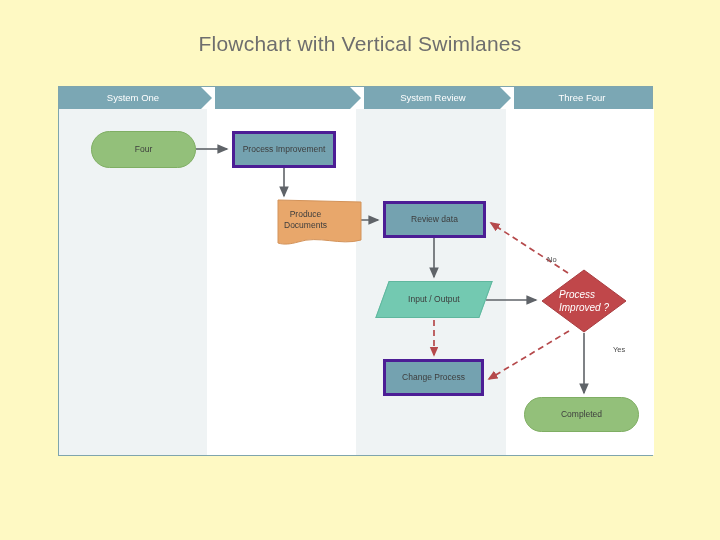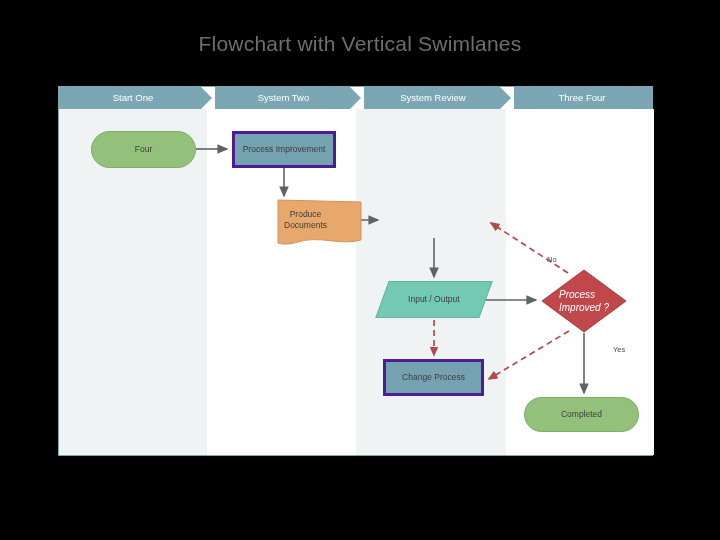--- a/index.html
+++ b/index.html
@@ -10,21 +10,21 @@
     width: 720px;
     height: 540px;
     background: #ffffff;
     font-family: "Liberation Sans", sans-serif;
     overflow: hidden;
   }
   #slide {
     position: relative;
     width: 720px;
     height: 540px;
-    background: #000000;
+    background: #fef9c3;
   }
   #title {
     position: absolute;
     left: 0;
     top: 32px;
     width: 720px;
     text-align: center;
     font-size: 21px;
     color: #6e6e6e;
     font-family: "Liberation Sans", sans-serif;
@@ -180,23 +180,22 @@
   <div id="title">Flowchart with Vertical Swimlanes</div>
 
   <div id="diagram">
 
     <div class="lane-bg shaded" style="left:0px;   width:148px;"></div>
     <div class="lane-bg plain" style="left:148px; width:149px;"></div>
     <div class="lane-bg shaded" style="left:297px; width:150px;"></div>
     <div class="lane-bg plain" style="left:447px; width:148px;"></div>
 
     <div id="header-band">
-      <div class="lane-head" style="left:0px;   width:148px;">Start One</div>
+      <div class="lane-head" style="left:0px;   width:148px;">System One</div>
       <div class="chevron" style="left:142px;"></div>
-      <div class="lane-head" style="left:152px; width:145px;">System Two</div>
       <div class="chevron" style="left:291px;"></div>
       <div class="lane-head" style="left:301px; width:146px;">System Review</div>
       <div class="chevron" style="left:441px;"></div>
       <div class="lane-head" style="left:451px; width:144px;">Three Four</div>
     </div>
 
     <svg id="connectors" viewBox="0 0 595 370">
       <defs>
         <marker id="arrow-solid" markerWidth="7" markerHeight="7" refX="6" refY="3" orient="auto">
           <path d="M0,0 L7,3 L0,6 z" fill="#5f6368"></path>
@@ -237,20 +236,23 @@
     </div>
 
     <div class="doc-wrap" style="left:190px; top:112px; width:85px; height:49px;">
       <svg width="85" height="49" viewBox="0 0 85 49">
         <path d="M1,1 L84,3 L84,41 C63,47 42,36 21,43 C14,45 7,46 1,44 Z" fill="#e8a76b" stroke="#d3935a" stroke-width="1"></path>
       </svg>
       <div class="doc-label" style="white-space:pre-line;">Produce
 Documents</div>
     </div>
 
+    <div class="shape rect" style="left:324px; top:114px; width:103px; height:37px;">
+      <span>Review data</span>
+    </div>
 
     <div class="shape parallelogram" style="left:323px; top:194px; width:104px; height:37px;">
       <span>Input / Output</span>
     </div>
 
     <div class="shape rect" style="left:324px; top:272px; width:101px; height:37px;">
       <span>Change Process</span>
     </div>
 
     <div class="diamond-wrap" style="left:482px; top:182px; width:86px; height:64px;">

